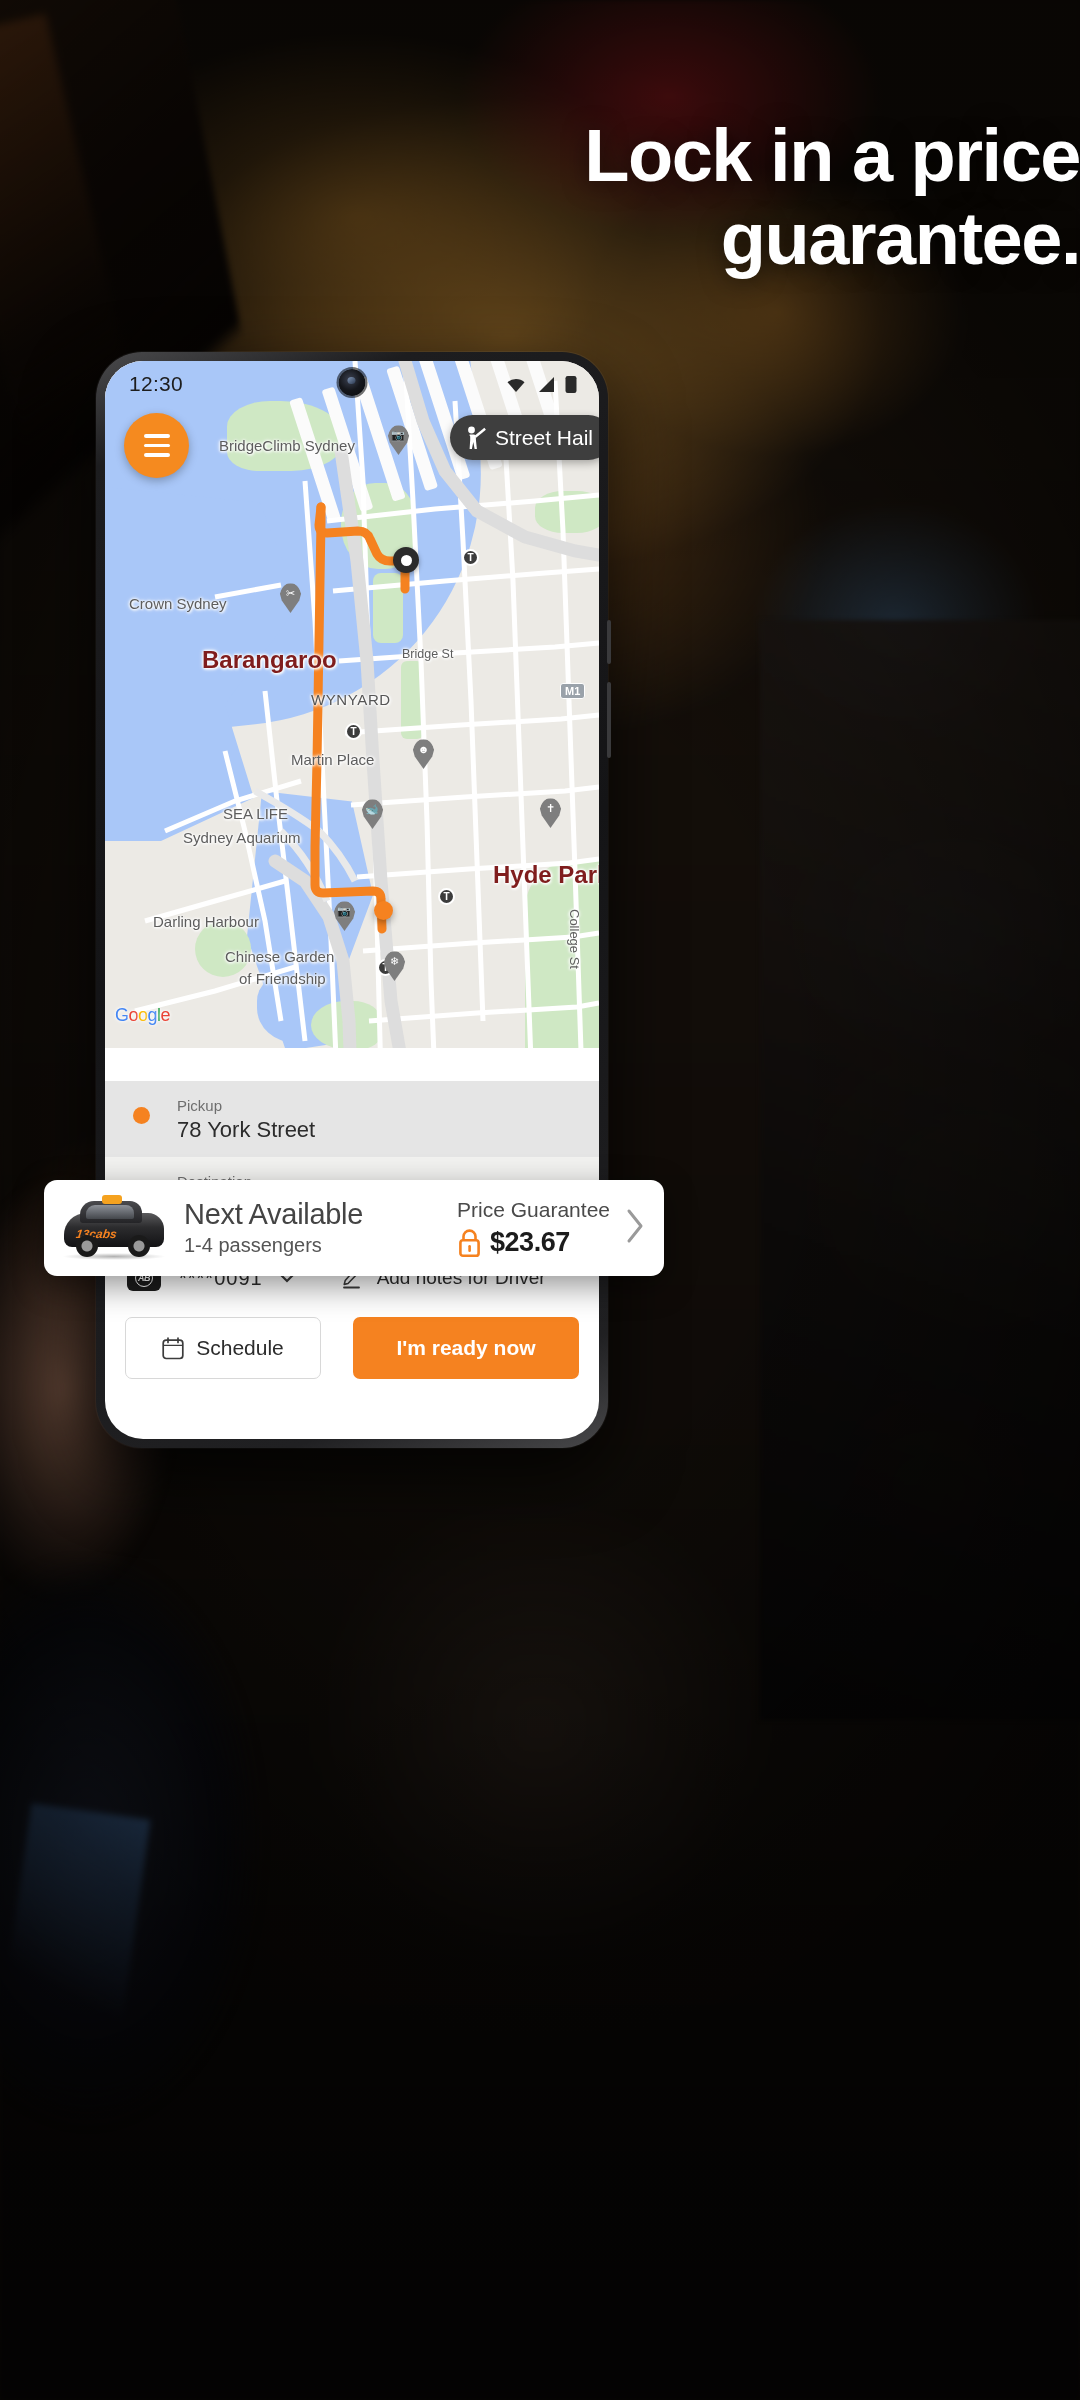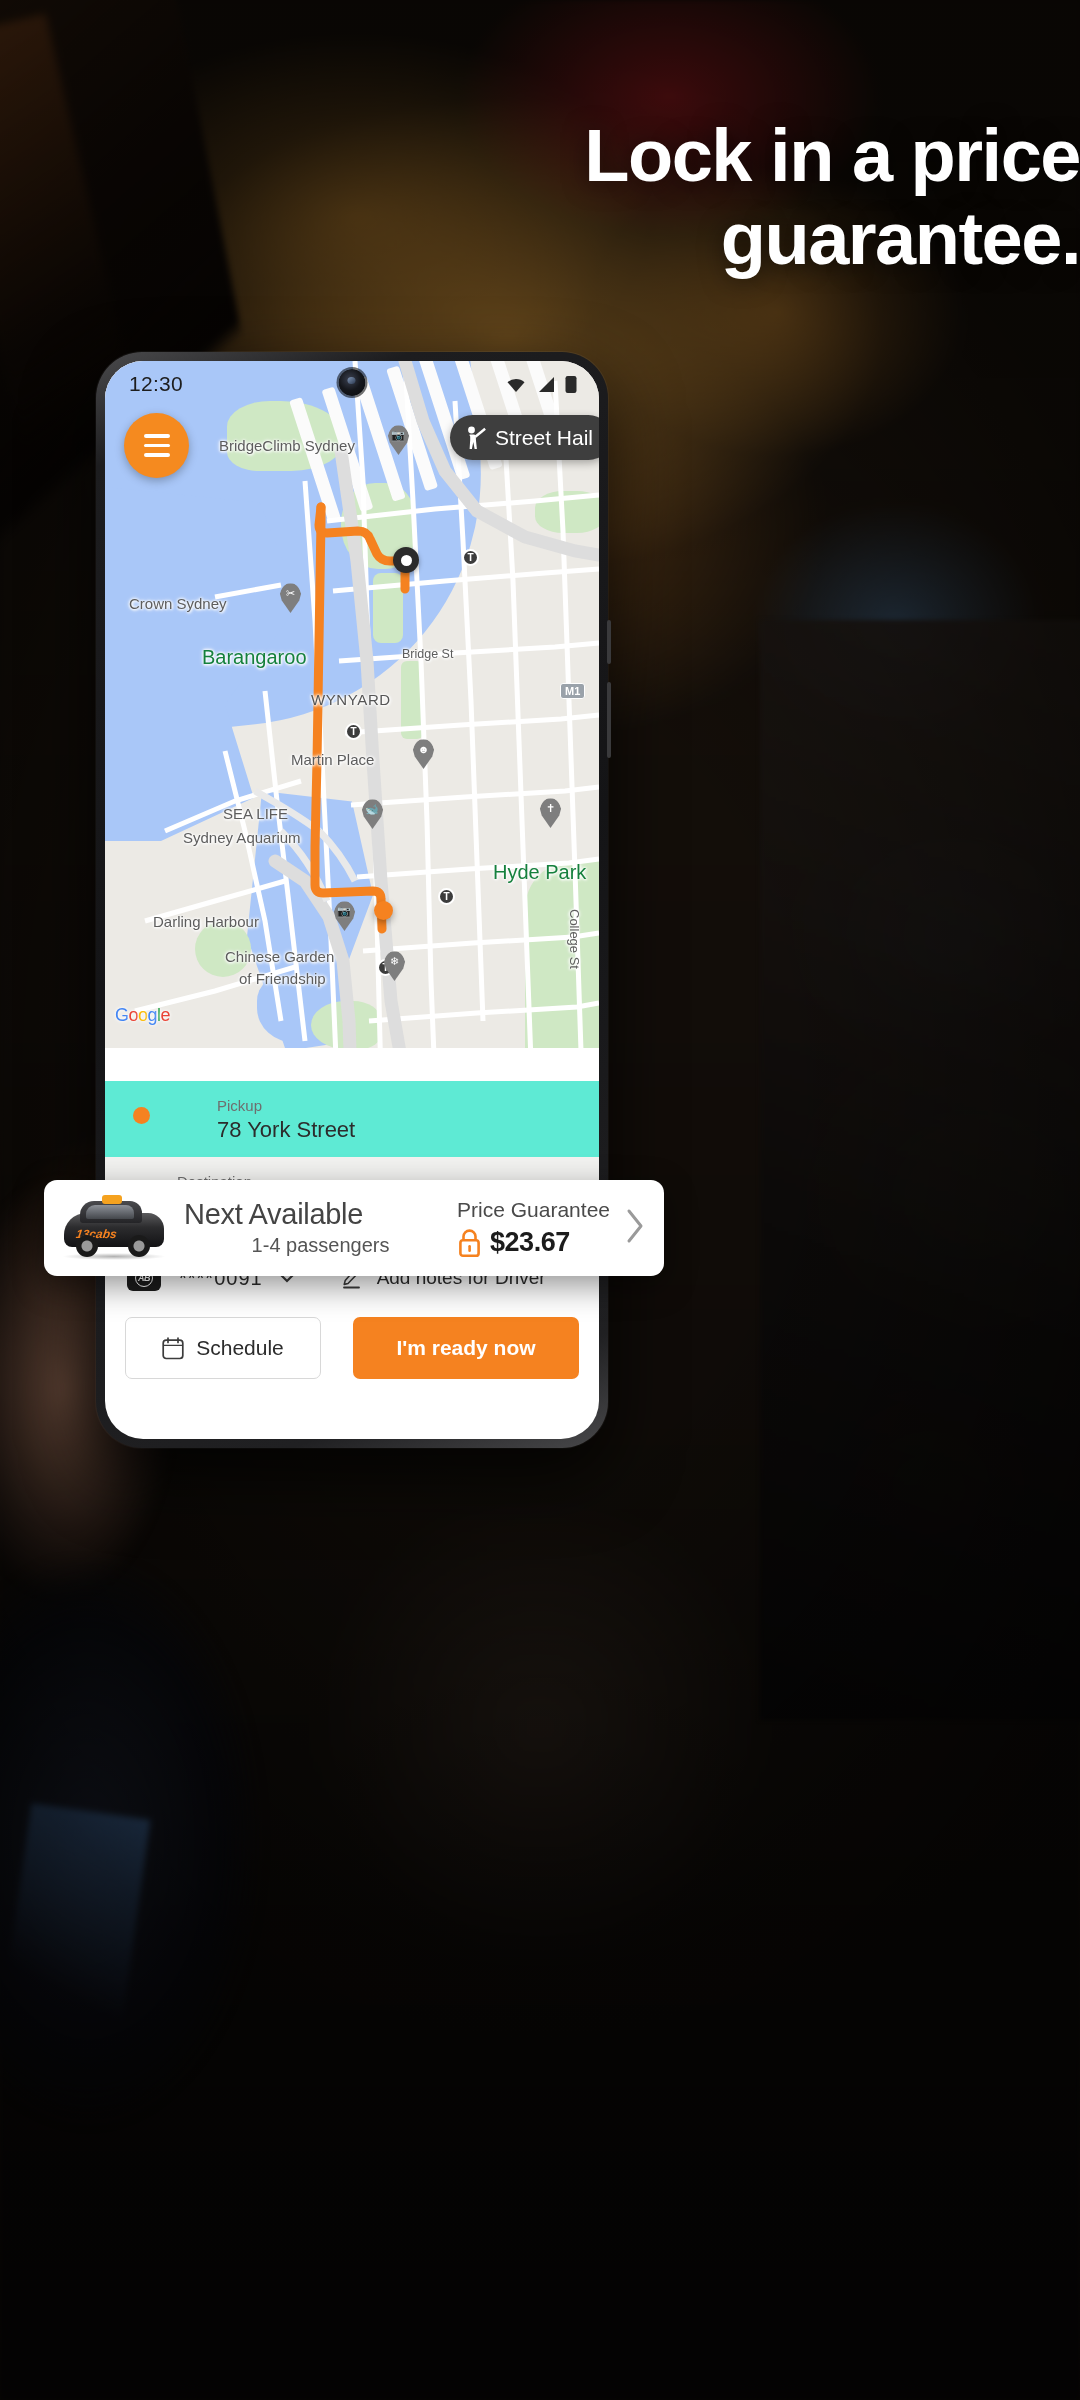--- a/index.html
+++ b/index.html
@@ -143,21 +143,21 @@
   .g8 { left:206px; top:640px; width:70px; height:48px; border-radius:50% 40% 30% 50%; }
 
   .map-piers { position:absolute; left:200px; top:-10px; width:300px; height:150px; transform:rotate(-18deg); }
   .pier { position:absolute; top:0; width:13px; height:128px; background:#fbfbfb; border-radius:3px; }
 
   .map-label {
     position:absolute; color:#5d5d5d; font-size:15px; white-space:nowrap;
     text-shadow:0 0 3px #fff,0 0 3px #fff,0 0 5px #fff,1px 1px 3px #fff;
     font-family:"Liberation Sans", sans-serif;
   }
-  .map-label.big { font-size:20px; color:#15803d; }
+  .map-label.big { font-size:24px; color:#7f1d1d;font-weight:bold; }
   .map-label.caps { font-size:15px; letter-spacing:.6px; color:#555; }
   .map-label.vert { writing-mode:vertical-rl; font-size:13px; }
   .map-label.small { font-size:12.5px; }
 
   .poi {
     position:absolute; width:23px; height:30px; background:#7e7e7e;
     border-radius:50% 50% 50% 50%/58% 58% 42% 42%;
     clip-path:polygon(50% 100%,12% 58%,4% 36%,12% 13%,34% 2%,66% 2%,88% 13%,96% 36%,88% 58%);
     display:flex; align-items:flex-start; justify-content:center;
   }
@@ -203,21 +203,21 @@
   .google-logo {
     position:absolute; left:10px; bottom:22px; font-size:18px;
     font-family:Liberation Sans, sans-serif; font-weight:500; letter-spacing:-.5px; z-index:20;
     text-shadow:0 0 3px #fff,0 0 4px #fff;
   }
   .google-logo b { font-weight:500; }
 
   
   .trip { position:absolute; left:0; right:0; top:720px; }
   .trip-row { display:flex; align-items:flex-start; padding:16px 0 14px 0; position:relative; }
-  .trip-row.pickup { background:#5eead4;gap:40px; }
+  .trip-row.pickup { background:#e5e5e5; }
   .trip-row.dest { background:#f2f2f0; }
   .trip-dot-col { width:72px; display:flex; justify-content:center; padding-top:10px; }
   .dot-orange { width:17px; height:17px; border-radius:50%; background:#f58220; }
   .dot-ring { width:22px; height:22px; border-radius:50%; background:#3c3c3c; display:flex; align-items:center; justify-content:center; }
   .dot-ring i { width:9px; height:9px; border-radius:50%; background:#fff; display:block; }
   .trip-dash { position:absolute; left:35px; top:44px; width:2px; height:56px; background:repeating-linear-gradient(180deg,#9a9a9a 0 3px, transparent 3px 7px); }
   .trip-lbl { font-size:15px; color:#6e6e6e; margin-bottom:3px; }
   .trip-val { font-size:22px; color:#2c2c2c; }
 
   
@@ -286,21 +286,21 @@
     font-weight:bold; font-style:italic; transform:skewX(-8deg);
   }
   .car-wheel { position:absolute; bottom:2px; width:22px; height:22px; border-radius:50%;
     background:radial-gradient(circle,#9a9a9a 0 5px,#1a1a1a 6px 11px); }
   .car-w1 { left:22px; } .car-w2 { left:74px; }
   .car-shadow { position:absolute; left:8px; bottom:-1px; width:104px; height:7px;
     background:radial-gradient(ellipse,rgba(0,0,0,.3),transparent 70%); }
 
   .pc-mid { flex:1; margin-left:12px; }
   .pc-title { font-size:29px; color:#444; letter-spacing:-.3px; line-height:1.1; }
-  .pc-sub { font-size:20px; color:#555; margin-top:4px;text-align:center; }
+  .pc-sub { font-size:20px; color:#555; margin-top:4px; }
   .pc-right { text-align:left; margin-right:14px; }
   .pc-pg { font-size:21px; color:#4a4a4a; }
   .pc-price-row { display:flex; align-items:center; gap:8px; margin-top:5px; }
   .pc-price { font-size:27px; color:#1c1c1c; font-weight:700; letter-spacing:-.5px; }
   .pc-chev { color:#8a8a8a; font-size:34px; font-weight:300; line-height:1; }
 </style>
 </head>
 <body>
 
 <div class="bg">

